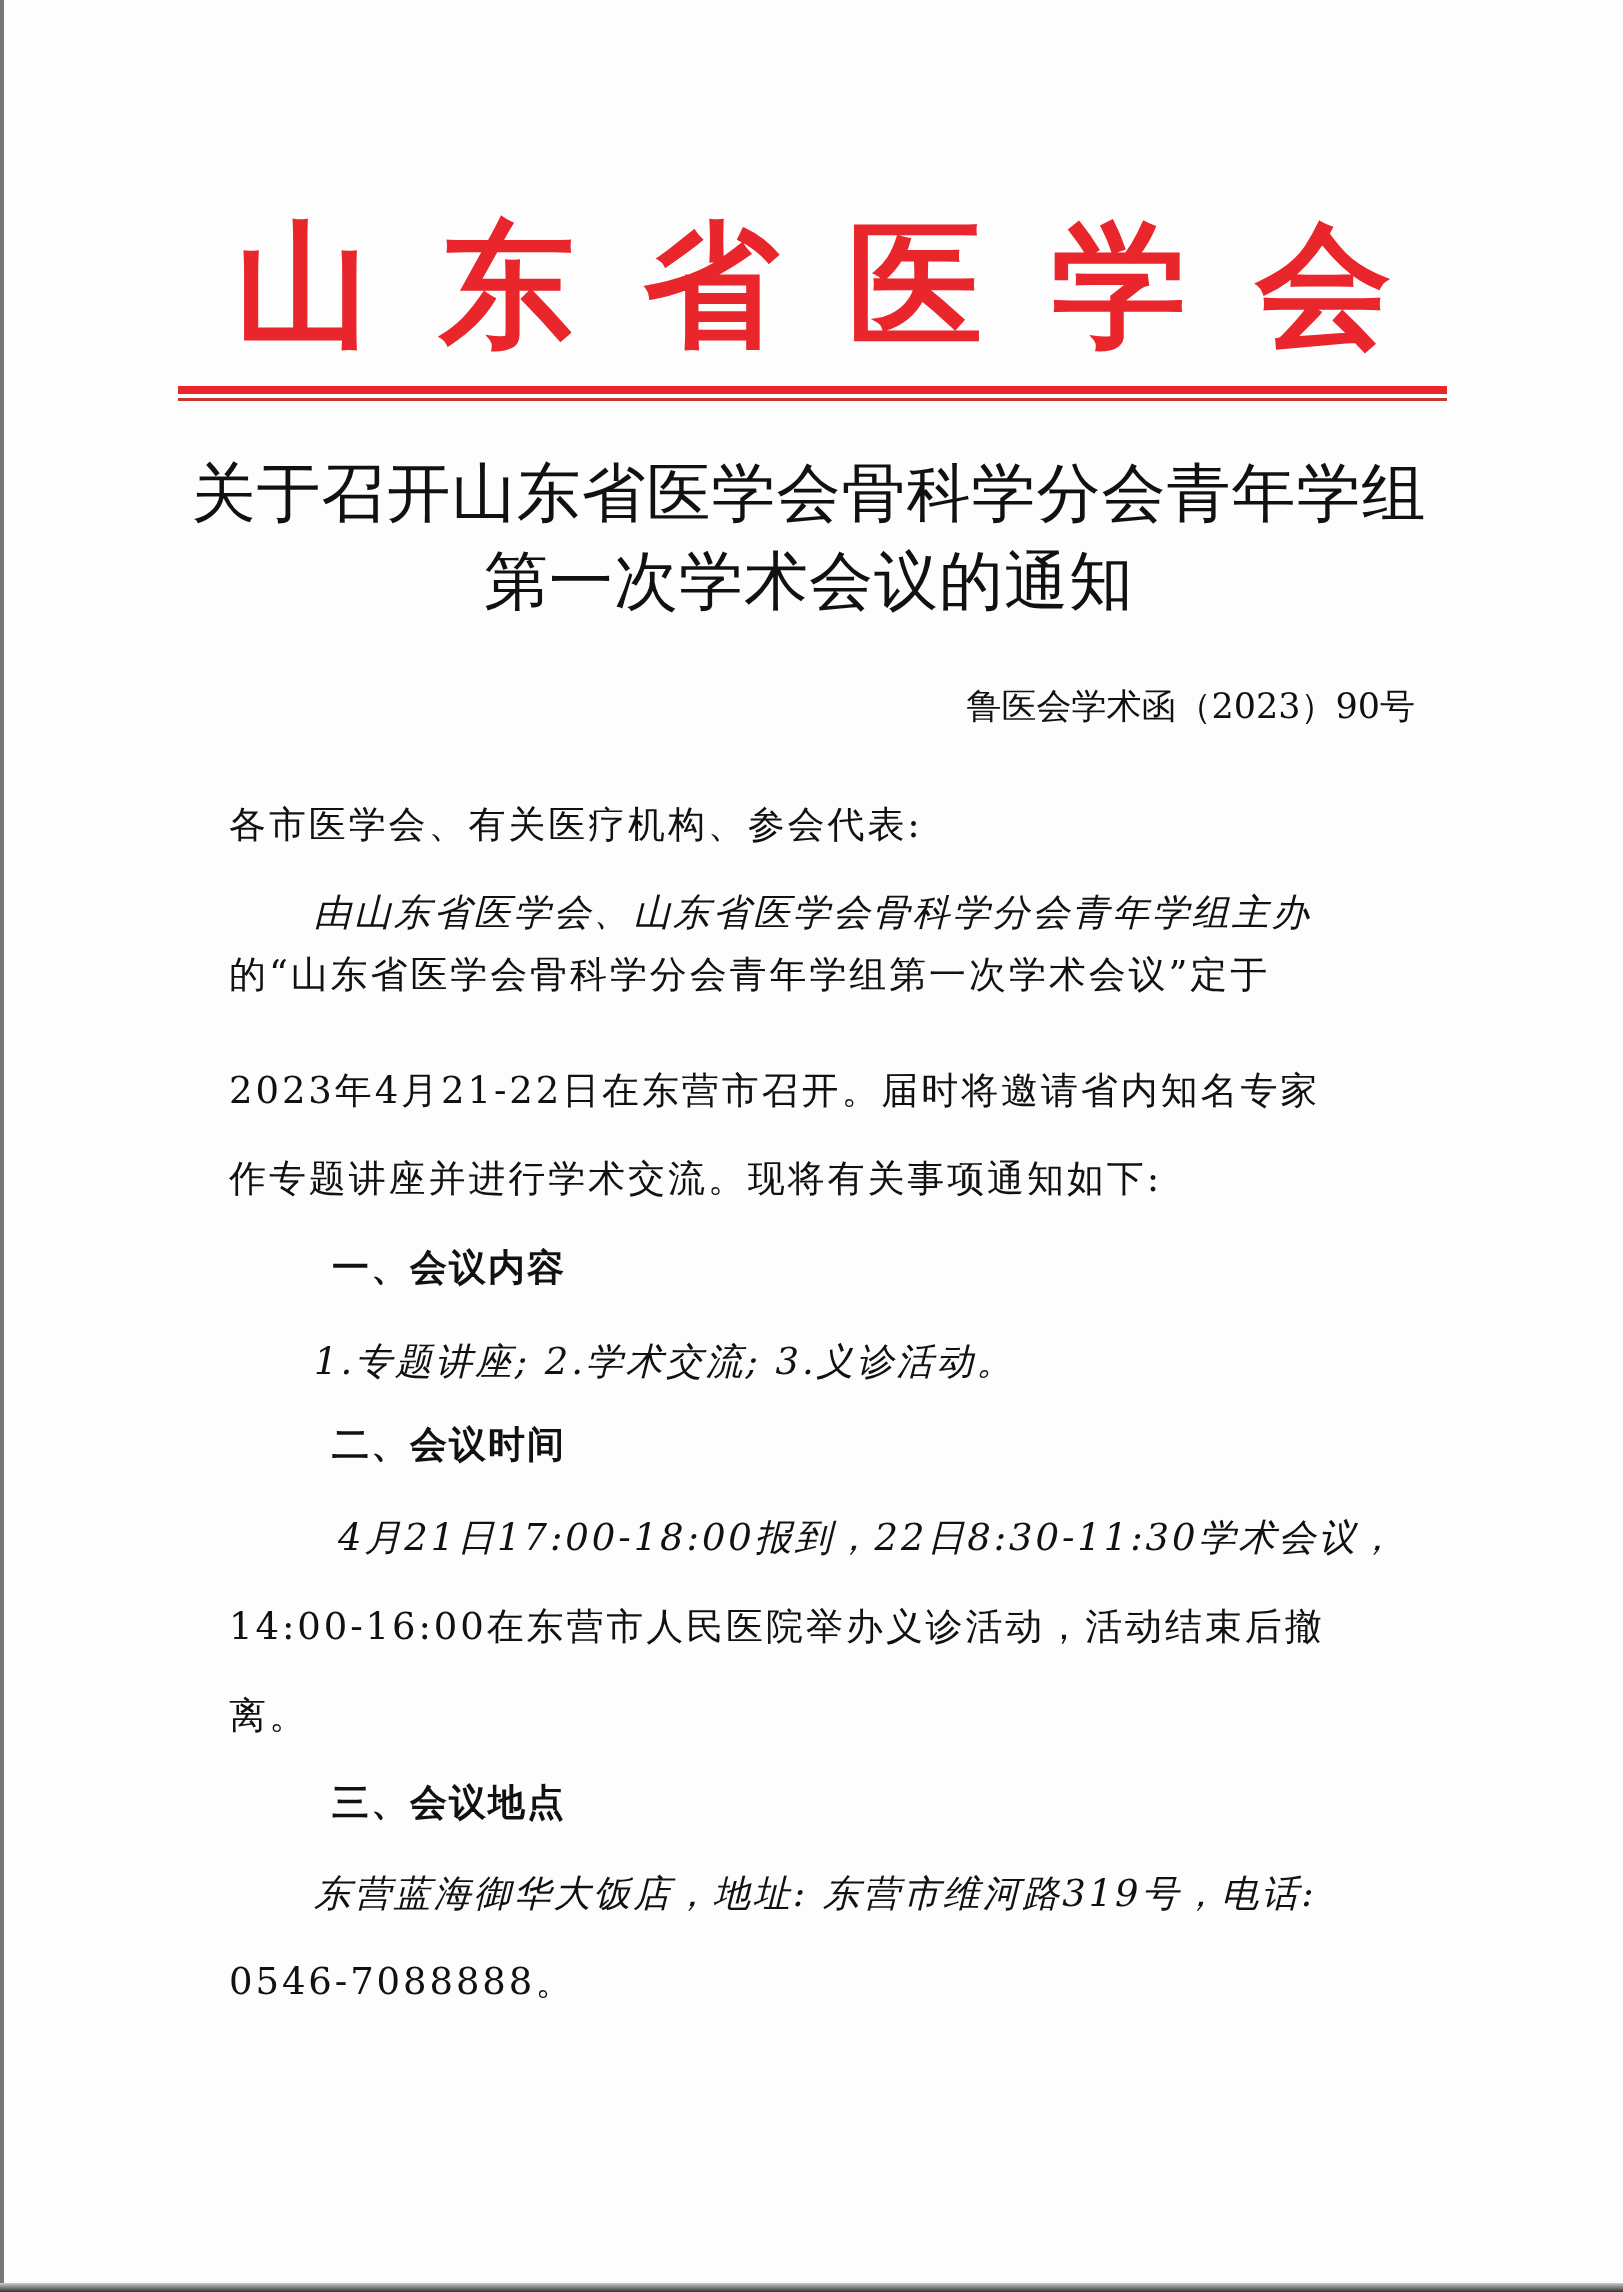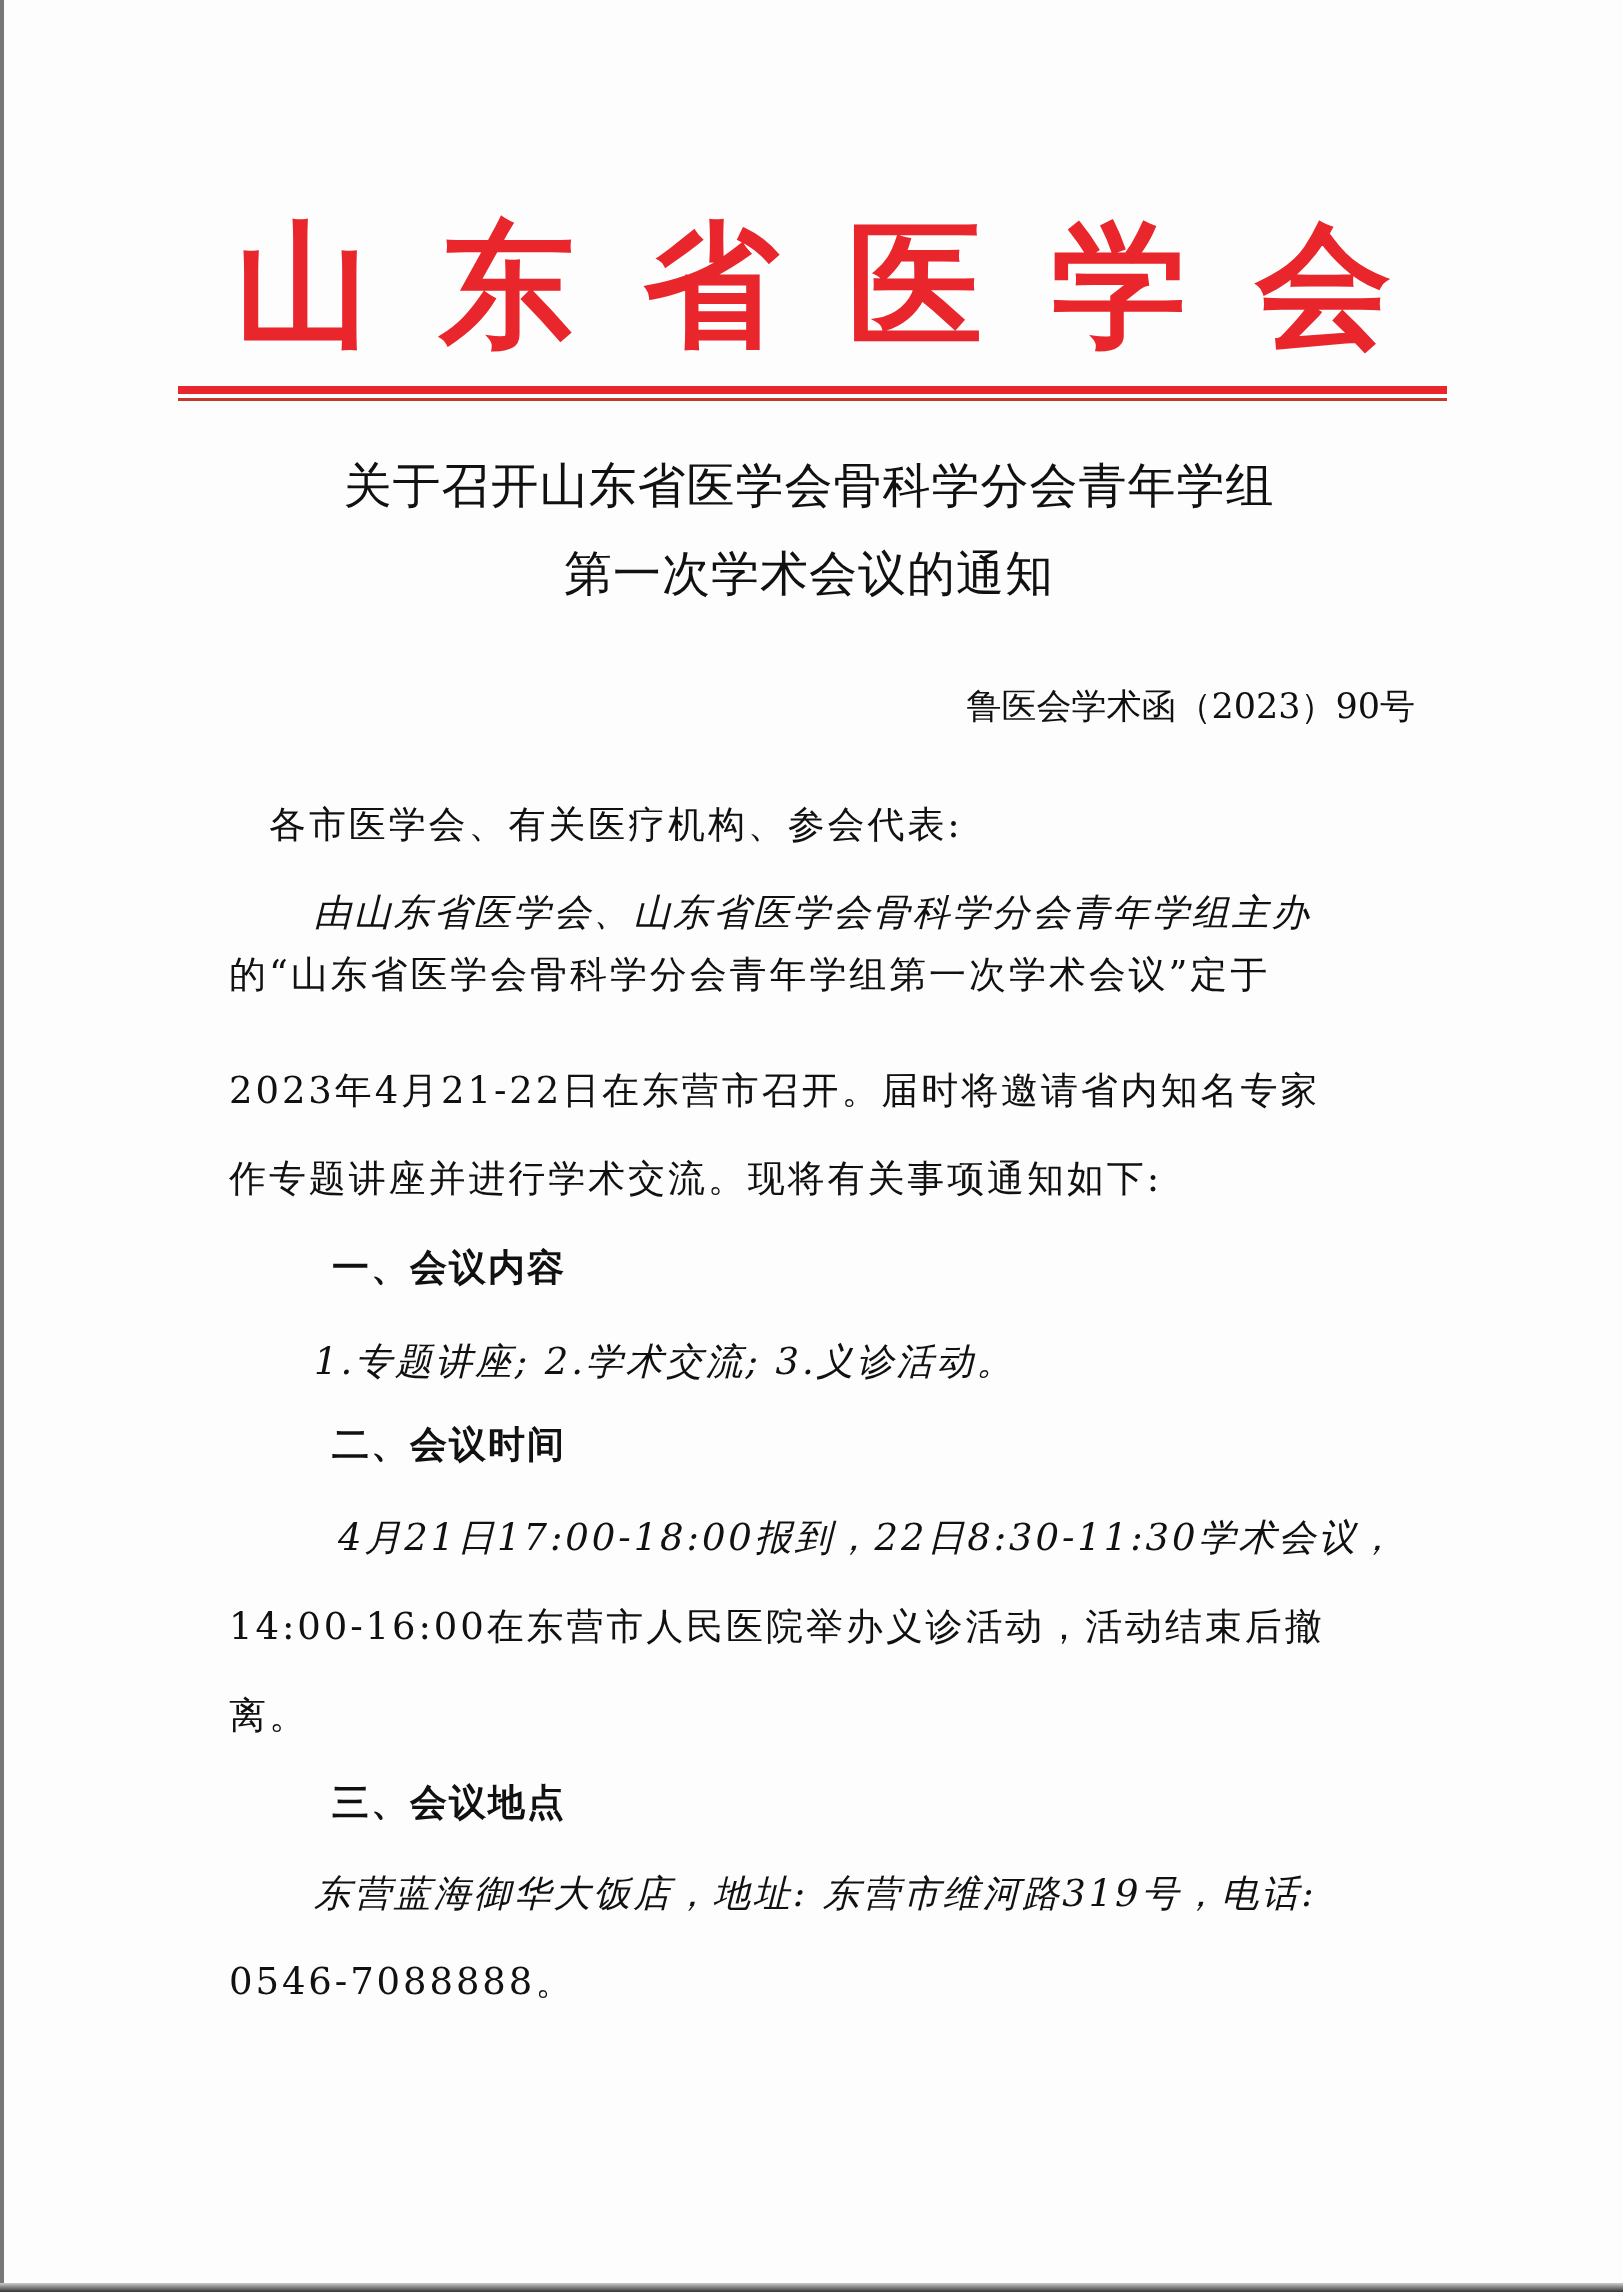--- a/index.html
+++ b/index.html
@@ -34,21 +34,21 @@
     position: absolute; left: 178px; top: 386px; width: 1269px; height: 7.8px;
     background: #e8262b;
   }
   .rule-thin {
     position: absolute; left: 178px; top: 398px; width: 1269px; height: 2.9px;
     background: #c0392b;
   }
   .title {
     position: absolute; left: 167px; width: 1284px; text-align: center;
     font-family: "DejaVu Sans", sans-serif;
-    font-size: 48px; letter-spacing: 1px; line-height: 1;
+    font-size: 64px; letter-spacing: 1px; line-height: 1;
     color: #111;
   }
   .title.l1 { top: 461px; }
   .title.l2 { top: 549px; }
   .docno {
     position: absolute; right: 208px; top: 689px;
     font-size: 35px; line-height: 1;
   }
   .para {
     position: absolute; left: 229px; width: 1186px;
@@ -77,21 +77,21 @@
   <span>会</span>
 </div>
 <div class="rule-thick"></div>
 <div class="rule-thin"></div>
 
 <div class="title l1">关于召开山东省医学会骨科学分会青年学组</div>
 <div class="title l2">第一次学术会议的通知</div>
 
 <div class="docno">鲁医会学术函（2023）90号</div>
 
-<div class="para" style="top:806px;margin-left:40px;">各市医学会、有关医疗机构、参会代表:</div>
+<div class="para" style="top:806px;">各市医学会、有关医疗机构、参会代表:</div>
 
 <div class="para indent" style="top:894px;">由山东省医学会、山东省医学会骨科学分会青年学组主办</div>
 <div class="para" style="top:956px;">的“山东省医学会骨科学分会青年学组第一次学术会议”定于</div>
 <div class="para" style="top:1072px;">2023年4月21-22日在东营市召开。届时将邀请省内知名专家</div>
 <div class="para" style="top:1160px;">作专题讲座并进行学术交流。现将有关事项通知如下:</div>
 
 <div class="heading" style="top:1252px;">一、会议内容</div>
 <div class="para indent" style="top:1343px;">1.专题讲座; 2.学术交流; 3.义诊活动。</div>
 
 <div class="heading" style="top:1429px;">二、会议时间</div>

